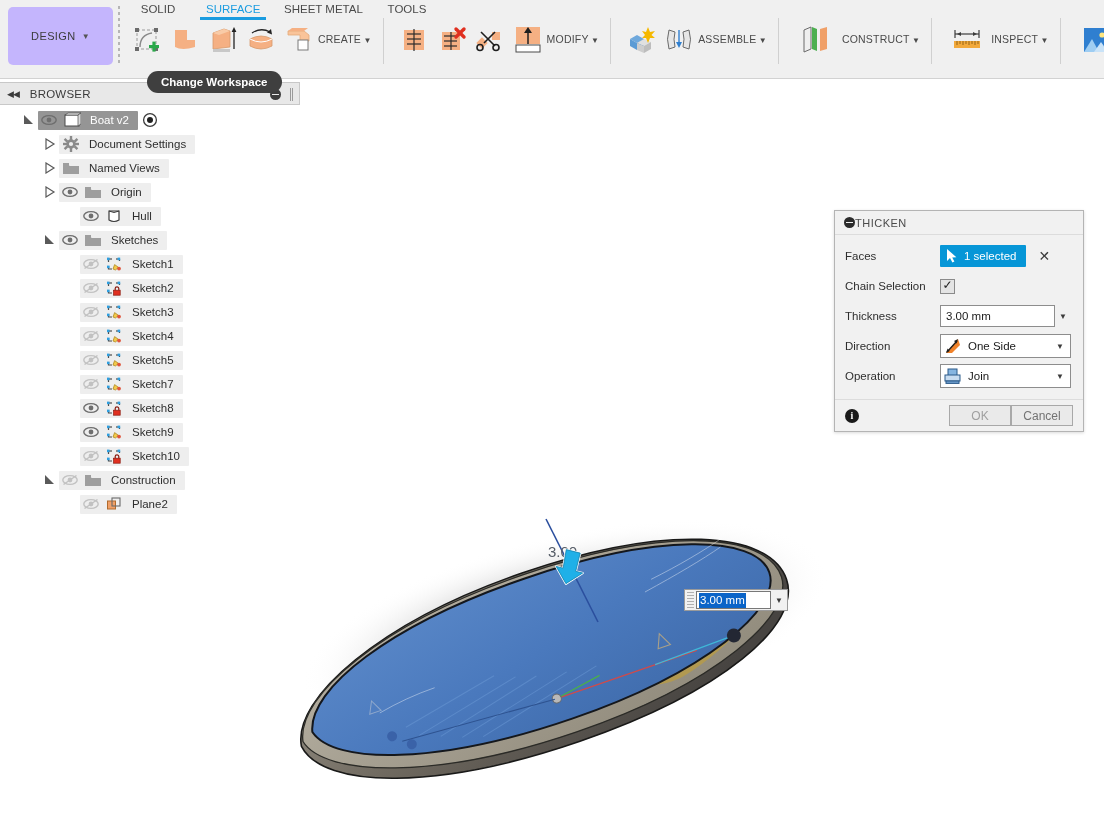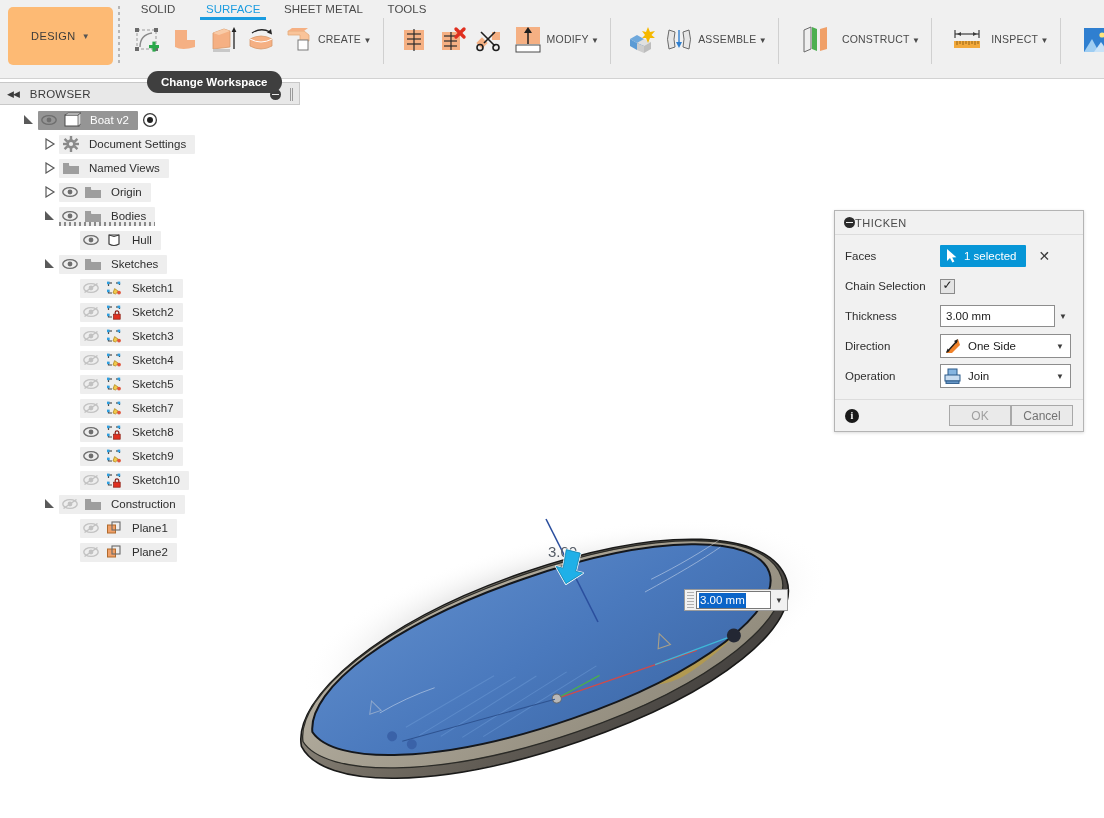--- a/index.html
+++ b/index.html
@@ -14,21 +14,21 @@
   #app { position: relative; width: 1104px; height: 818px; background: #ffffff; }
 
   
   #toolbar {
     position: absolute; left: 0; top: 0; width: 1104px; height: 79px;
     background: #f0f0f0;
     border-bottom: 1px solid #d2d2d2;
   }
   #design-btn {
     position: absolute; left: 8px; top: 7px; width: 105px; height: 58px;
-    background: #fdba74; border-radius: 5px;
+    background: #c4b5fd; border-radius: 5px;
     display: flex; align-items: center; justify-content: center;
     font-size: 11px; color: #3b3b3b; letter-spacing: .4px; cursor: pointer;
   }
   #design-btn .caret { margin-left: 6px; font-size: 8px; color:#555; }
   #design-sep { position:absolute; left:118px; top:6px; width:2px; height:60px;
                 background: repeating-linear-gradient(to bottom,#b5b5b5 0,#b5b5b5 3px,transparent 3px,transparent 6px); }
 
   
   #tabs { position: absolute; left: 122px; top: 0px; height: 18px; display: flex; }
   .tab {
@@ -611,44 +611,20 @@
           <div class="nodeicon">
             <svg width="18" height="14" viewBox="0 0 18 14">
               <path d="M1 3 H6 L7.6 5 H17 V13 H1 Z" fill="#9e9e9e"></path>
               <rect x="1" y="2" width="6" height="2" fill="#9e9e9e"></rect>
             </svg>
           </div>
           <div class="label">Origin</div>
         </div>
       </div>
       <div class="row">
-        <div style="width: 41px;"></div>
-        <div class="expander">
-          <svg width="12" height="12" viewBox="0 0 12 12">
-            <polygon points="1,1 10,10 1,10" fill="#5a5a5a"></polygon>
-          </svg>
-        </div>
-        <div class="pill">
-          <div class="eye">
-            <svg width="16" height="14" viewBox="0 0 16 14">
-              <ellipse cx="8" cy="7" rx="7.2" ry="4.4" fill="none" stroke="#6e6e6e" stroke-width="1.4"></ellipse>
-              <circle cx="8" cy="7" r="2.4" fill="#6e6e6e"></circle>
-            </svg>
-          </div>
-          <div class="nodeicon">
-            <svg width="18" height="14" viewBox="0 0 18 14">
-              <path d="M1 3 H6 L7.6 5 H17 V13 H1 Z" fill="#9e9e9e"></path>
-              <rect x="1" y="2" width="6" height="2" fill="#9e9e9e"></rect>
-            </svg>
-          </div>
-          <div class="label">Bodies</div>
-        </div>
-        <div class="dragline" style="left: 59px; width: 96px; right: auto;"></div>
-      </div>
-      <div class="row">
         <div style="width: 62px;"></div>
         <div class="expander"></div>
         <div class="pill">
           <div class="eye">
             <svg width="16" height="14" viewBox="0 0 16 14">
               <ellipse cx="8" cy="7" rx="7.2" ry="4.4" fill="none" stroke="#6e6e6e" stroke-width="1.4"></ellipse>
               <circle cx="8" cy="7" r="2.4" fill="#6e6e6e"></circle>
             </svg>
           </div>
           <div class="nodeicon">
@@ -984,40 +960,20 @@
               <line x1="1.5" y1="11.5" x2="14.5" y2="2.5" stroke="#c2c2c2" stroke-width="1.5"></line>
             </svg>
           </div>
           <div class="nodeicon">
             <svg width="18" height="14" viewBox="0 0 18 14">
               <path d="M1 3 H6 L7.6 5 H17 V13 H1 Z" fill="#9e9e9e"></path>
               <rect x="1" y="2" width="6" height="2" fill="#9e9e9e"></rect>
             </svg>
           </div>
           <div class="label">Construction</div>
-        </div>
-      </div>
-      <div class="row">
-        <div style="width: 62px;"></div>
-        <div class="expander"></div>
-        <div class="pill">
-          <div class="eye">
-            <svg width="16" height="14" viewBox="0 0 16 14">
-              <ellipse cx="8" cy="7" rx="7.2" ry="4.4" fill="none" stroke="#c2c2c2" stroke-width="1.4"></ellipse>
-              <circle cx="8" cy="7" r="2.4" fill="#c2c2c2"></circle>
-              <line x1="1.5" y1="11.5" x2="14.5" y2="2.5" stroke="#c2c2c2" stroke-width="1.5"></line>
-            </svg>
-          </div>
-          <div class="nodeicon">
-            <svg width="16" height="16" viewBox="0 0 16 16">
-              <rect x="1.5" y="5" width="8" height="8" fill="#f0a068" stroke="#b06a2c"></rect>
-              <rect x="6" y="2" width="8" height="8" fill="none" stroke="#6a6a6a" stroke-width="1.1"></rect>
-            </svg>
-          </div>
-          <div class="label">Plane1</div>
         </div>
       </div>
       <div class="row">
         <div style="width: 62px;"></div>
         <div class="expander"></div>
         <div class="pill">
           <div class="eye">
             <svg width="16" height="14" viewBox="0 0 16 14">
               <ellipse cx="8" cy="7" rx="7.2" ry="4.4" fill="none" stroke="#c2c2c2" stroke-width="1.4"></ellipse>
               <circle cx="8" cy="7" r="2.4" fill="#c2c2c2"></circle>

